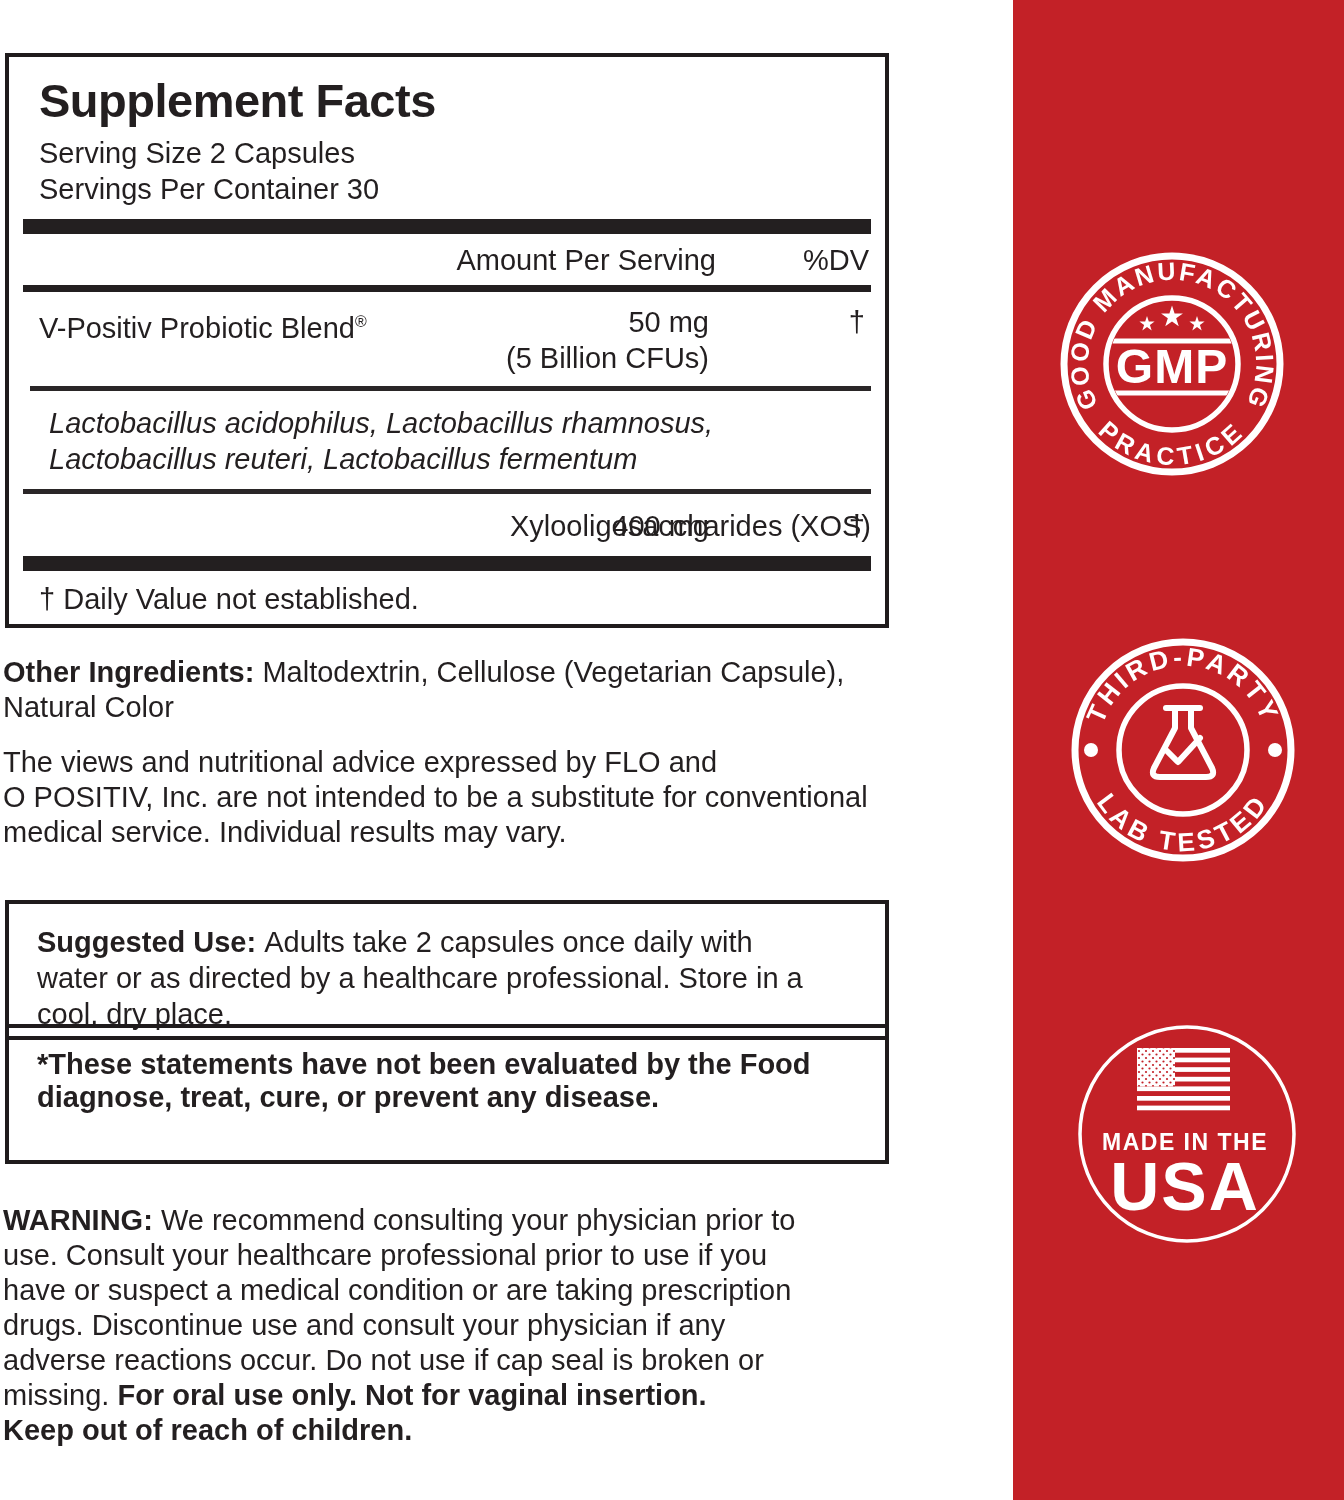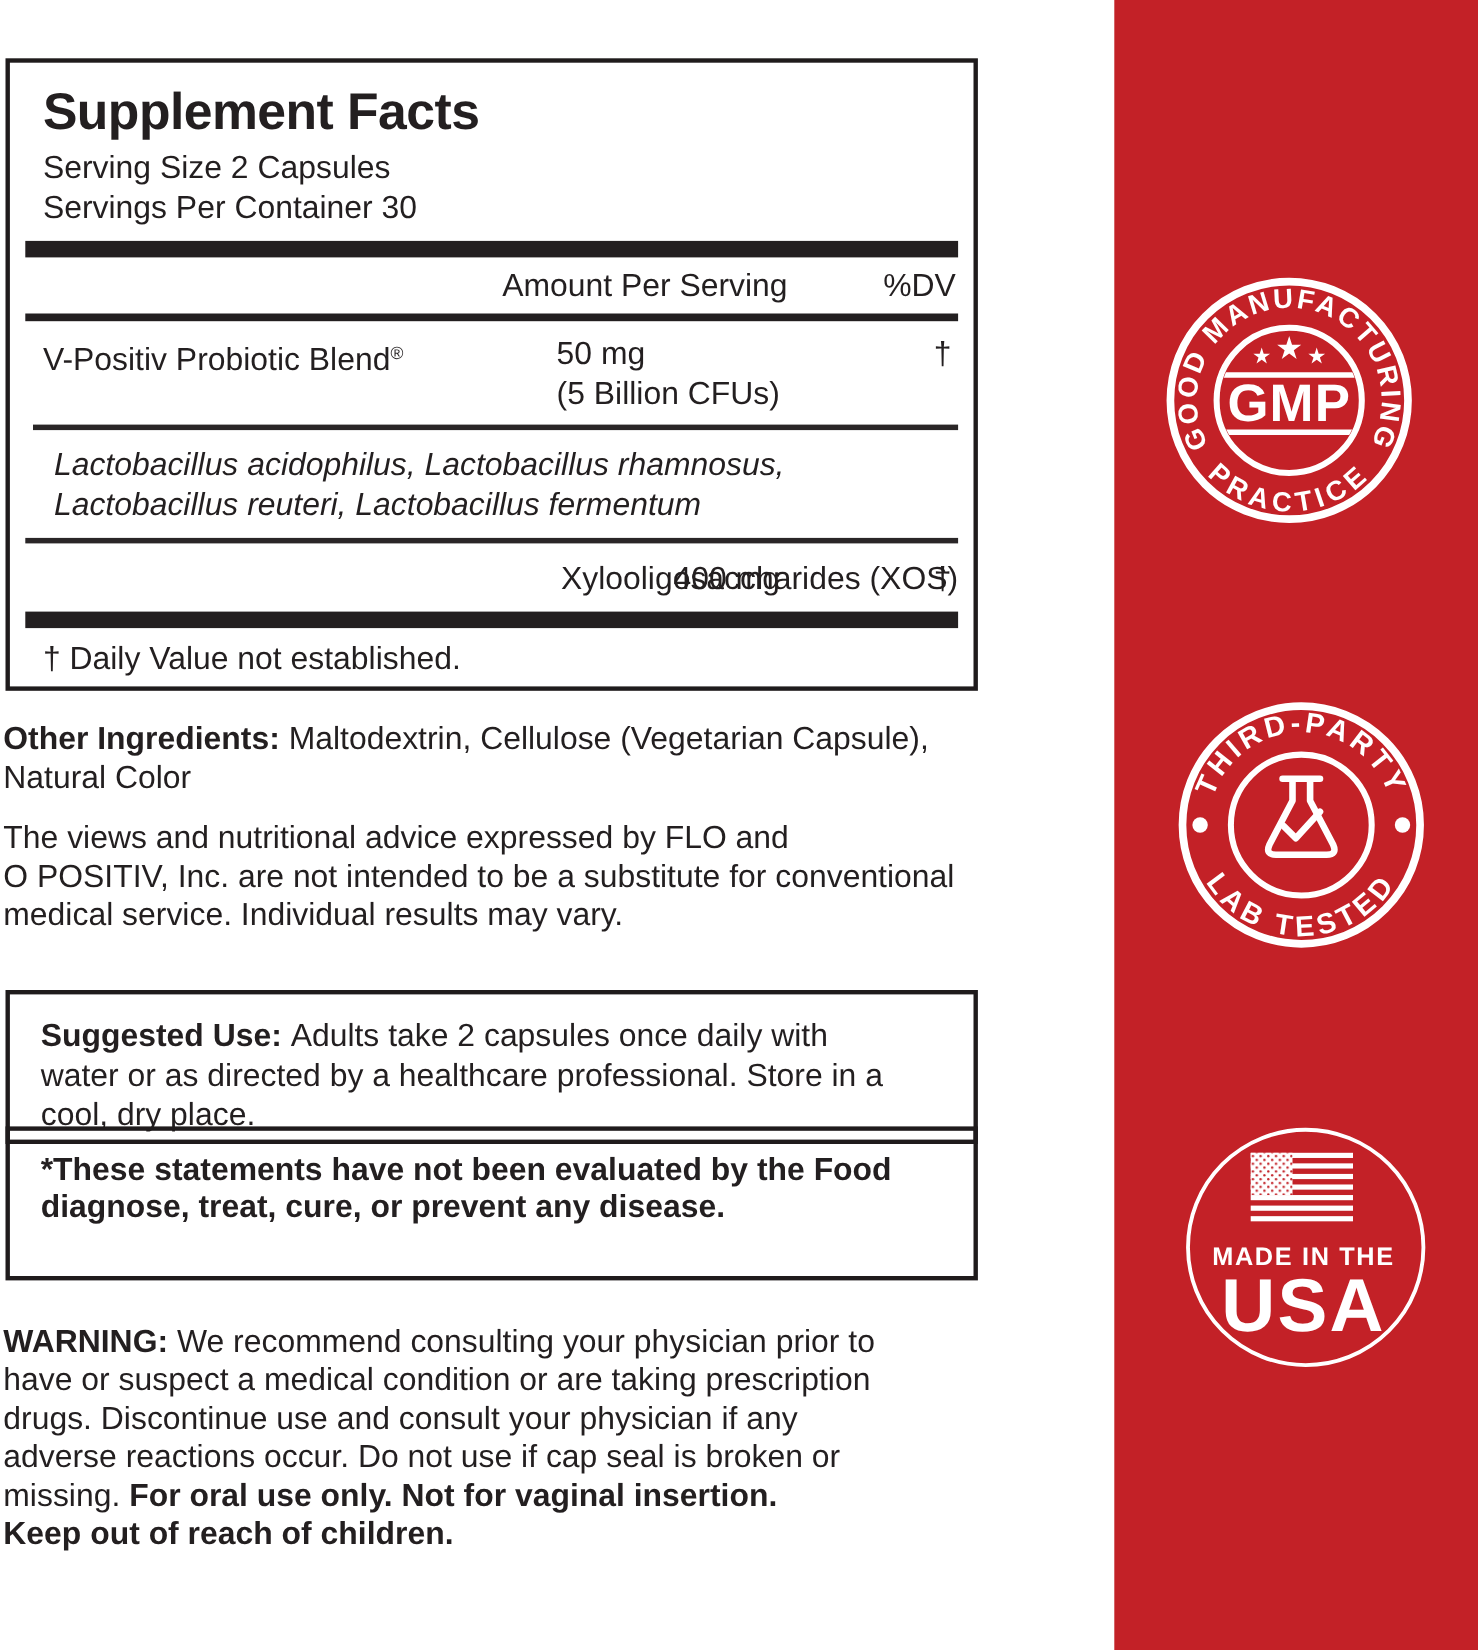--- a/index.html
+++ b/index.html
@@ -24,21 +24,21 @@
   .bar-thick.no-gap{margin-top:0;}
   .bar-med{height:7px;background:#231f20;}
   .sep{height:5px;background:#2a2627;}
   .sep.indent{margin-left:7px;}
   .hdr-row{position:relative;height:51px;font-weight:400;font-size:29px;}
   .hdr-amount{position:absolute;right:155px;bottom:8px;white-space:nowrap;}
   .hdr-dv{position:absolute;right:2px;bottom:8px;white-space:nowrap;}
   .nrow{position:relative;font-size:29px;line-height:36px;}
   .nrow .nm{display:inline-block;padding-left:16px;}
   .row1{padding:12px 0 10px 0;height:94px;box-sizing:border-box;}
-  .row1 .amt-wrap{position:absolute;right:162px;top:12px;}
+  .row1 .amt-wrap{position:absolute;right:162px;top:12px;text-align:right;}
   .row1 .dv{position:absolute;right:6px;top:12px;}
   .row2{padding:14px 0 12px 0;text-align:right;}
   .row2 .amt{position:absolute;right:162px;top:14px;}
   .row2 .dv{position:absolute;right:6px;top:14px;}
   .strains{padding:14px 0 12px 26px;font-size:29px;line-height:36px;font-style:italic;}
   .footnote{padding:12px 0 0 16px;font-size:29px;}
   
   .para{position:absolute;left:3px;width:886px;font-size:29px;line-height:35px;}
   .para-other{top:655px;}
   .para-disclaimer{top:745px;}
@@ -120,20 +120,21 @@
     <div><span>cool, dry place.</span></div>
   </section>
 
   <section class="outline-box box-fda">
     <div><span>*These statements have not been evaluated by the Food</span></div>
     <div><span>diagnose, treat, cure, or prevent any disease.</span></div>
   </section>
 
   <section class="para para-warning">
     <div><span class="seg-b">WARNING: </span><span>We recommend consulting your physician prior to</span></div>
+    <div><span>use. Consult your healthcare professional prior to use if you</span></div>
     <div><span>have or suspect a medical condition or are taking prescription</span></div>
     <div><span>drugs. Discontinue use and consult your physician if any</span></div>
     <div><span>adverse reactions occur. Do not use if cap seal is broken or</span></div>
     <div><span>missing. </span><span class="seg-b">For oral use only. Not for vaginal insertion.</span></div>
     <div><span class="seg-b">Keep out of reach of children.</span></div>
   </section>
 
   <aside class="red-band">
 
     <div class="badge" style="left:39px;top:244px;">

